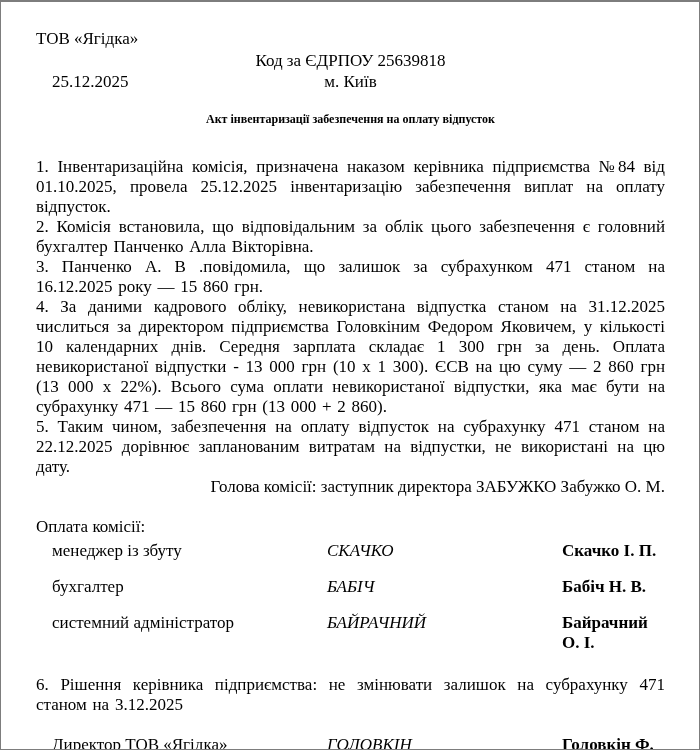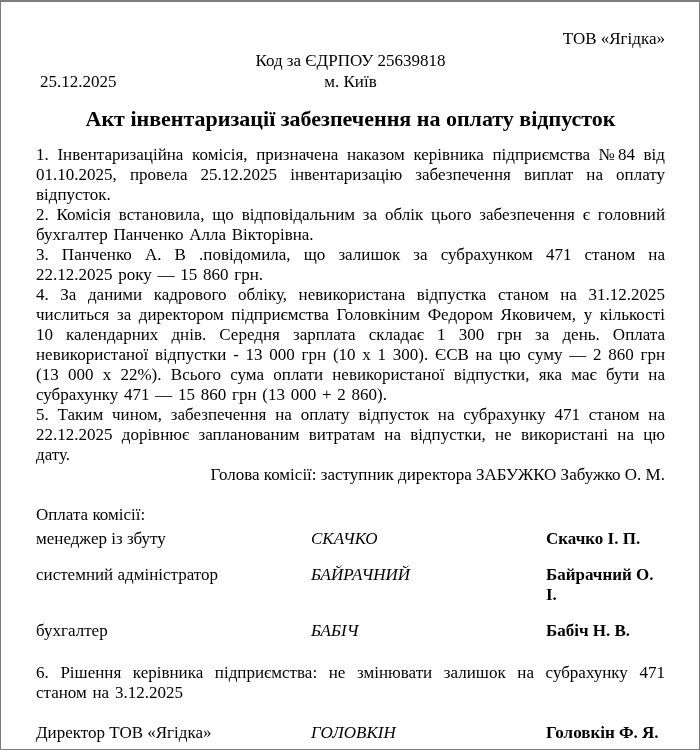--- a/index.html
+++ b/index.html
@@ -16,59 +16,60 @@
     border: 1px solid #7d7d7d;
     border-top-width: 2px;
     font-family: "Liberation Serif", "DejaVu Serif", serif;
     font-size: 17px;
     line-height: 20px;
     color: #000000;
     padding: 27px 34px 0 35px;
     overflow: hidden;
   }
   .company-line {
-    text-align: right;
+    text-align: left;
   }
   .edrpou-line {
     text-align: center;
     margin-top: 2px;
   }
   .date-city-line {
     position: relative;
     text-align: center;
     margin-top: 1px;
   }
   .date-city-line .doc-date {
     position: absolute;
-    left: 4px;
+    left: 16px;
     top: 0;
   }
   .doc-title {
     text-align: center;
     font-weight: bold;
-    font-size: 22px;
+    font-size: 12px;
     line-height: 22px;
     margin-top: 16px;
-    margin-bottom: 15px;
+    margin-bottom: 27px;
   }
   .body-text p {
     margin: 0;
     text-align: justify;
     word-spacing: 1.5px;
   }
   .body-text p.plain {
     text-align: right;
     word-spacing: normal;
   }
   .members-label {
     margin-top: 20px;
   }
   .sign-row {
     display: flex;
     margin-top: 16px;
+    margin-left: 16px;
   }
   .sign-row .role {
     width: 275px;
     flex: 0 0 275px;
   }
   .sign-row .sig {
     width: 235px;
     flex: 0 0 235px;
     font-style: italic;
   }
@@ -100,46 +101,46 @@
     <span class="doc-city">м. Київ</span>
   </div>
 
   <div class="doc-title">
     <div>Акт інвентаризації забезпечення на оплату відпусток</div>
   </div>
 
   <div class="body-text">
     <p>1. Інвентаризаційна комісія, призначена наказом керівника підприємства №84 від 01.10.2025, провела 25.12.2025 інвентаризацію забезпечення виплат на оплату відпусток.</p>
     <p>2. Комісія встановила, що відповідальним за облік цього забезпечення є головний бухгалтер Панченко Алла Вікторівна.</p>
-    <p>3. Панченко А. В .повідомила, що залишок за субрахунком 471 станом на 22.12.2025 року — 15 860 грн.</p>
+    <p>3. Панченко А. В .повідомила, що залишок за субрахунком 471 станом на 16.12.2025 року — 15 860 грн.</p>
     <p>4. За даними кадрового обліку, невикористана відпустка станом на 31.12.2025 числиться за директором підприємства Головкіним Федором Яковичем, у кількості 10 календарних днів. Середня зарплата складає 1 300 грн за день. Оплата невикористаної відпустки - 13 000 грн (10 х 1 300). ЄСВ на цю суму — 2 860 грн (13 000 х 22%). Всього сума оплати невикористаної відпустки, яка має бути на субрахунку 471 — 15 860 грн (13 000 + 2 860).</p>
     <p>5. Таким чином, забезпечення на оплату відпусток на субрахунку 471 станом на 22.12.2025 дорівнює запланованим витратам на відпустки, не використані на цю дату.</p>
     <p class="plain">Голова комісії: заступник директора ЗАБУЖКО Забужко О. М.</p>
   </div>
 
   <div class="members-label">Оплата комісії:</div>
 
   <div class="members">
 
     <div class="sign-row member-row-first">
       <span class="role">менеджер із збуту</span>
       <span class="sig">СКАЧКО</span>
       <span class="name">Скачко І. П.</span>
     </div>
 
     <div class="sign-row">
+      <span class="role">бухгалтер</span>
+      <span class="sig">БАБІЧ</span>
+      <span class="name">Бабіч Н. В.</span>
+    </div>
+
+    <div class="sign-row">
       <span class="role">системний адміністратор</span>
       <span class="sig">БАЙРАЧНИЙ</span>
       <span class="name">Байрачний О. І.</span>
-    </div>
-
-    <div class="sign-row">
-      <span class="role">бухгалтер</span>
-      <span class="sig">БАБІЧ</span>
-      <span class="name">Бабіч Н. В.</span>
     </div>
 
   </div>
 
   <div class="body-text">
     <p class="decision-par">6. Рішення керівника підприємства: не змінювати залишок на субрахунку 471 станом на 3.12.2025</p>
   </div>
 
   <div class="sign-row director-row">
     <span class="role">Директор ТОВ «Ягідка»</span>

